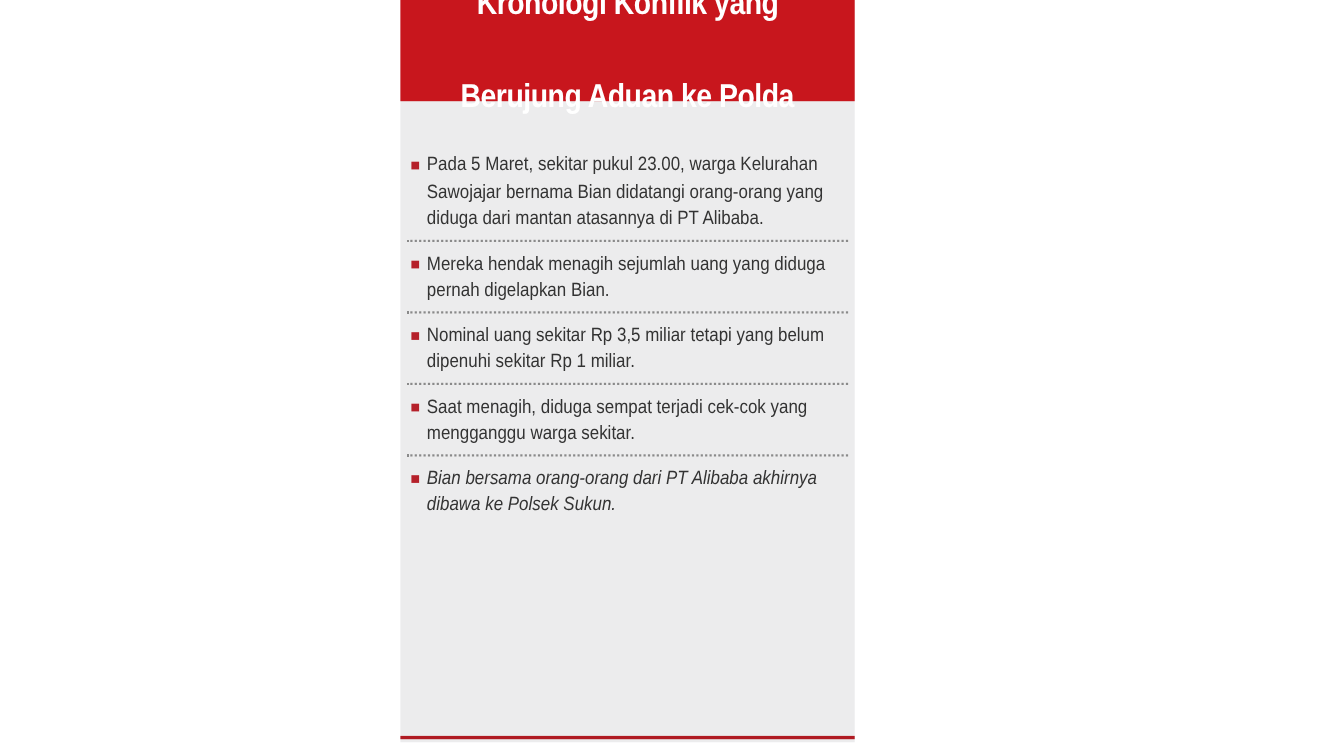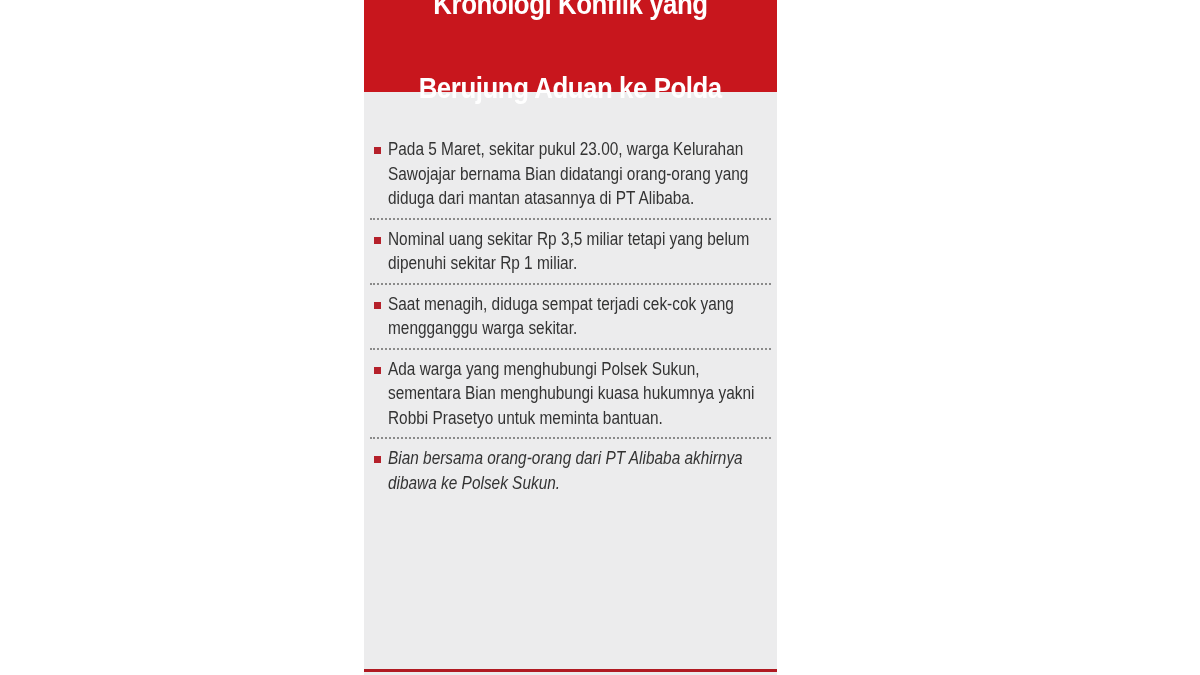--- a/index.html
+++ b/index.html
@@ -17,19 +17,19 @@
 </head>
 <body>
 
 <div class="panel">
   <div class="header">
     <span>Kronologi Konflik yang</span>
     <span>Berujung Aduan ke Polda</span>
   </div>
   <div class="items">
     <div class="item"><span class="bullet"></span><span class="txt">Pada 5 Maret, sekitar pukul 23.00, warga Kelurahan Sawojajar bernama Bian didatangi orang-orang yang diduga dari mantan atasannya di PT Alibaba.</span></div>
+    <div class="item"><span class="bullet"></span><span class="txt">Mereka hendak menagih sejumlah uang yang diduga pernah digelapkan Bian.</span></div>
     <div class="item"><span class="bullet"></span><span class="txt">Nominal uang sekitar Rp 3,5 miliar tetapi yang belum dipenuhi sekitar Rp 1 miliar.</span></div>
     <div class="item"><span class="bullet"></span><span class="txt">Saat menagih, diduga sempat terjadi cek-cok yang mengganggu warga sekitar.</span></div>
-    <div class="item"><span class="bullet"></span><span class="txt">Ada warga yang menghubungi Polsek Sukun, sementara Bian menghubungi kuasa hukumnya yakni Robbi Prasetyo untuk meminta bantuan.</span></div>
     <div class="item"><span class="bullet"></span><span class="txt">Bian bersama orang-orang dari PT Alibaba akhirnya dibawa ke Polsek Sukun.</span></div>
   </div>
   <div class="footer-line"></div>
 </div>
 
 </body></html>

